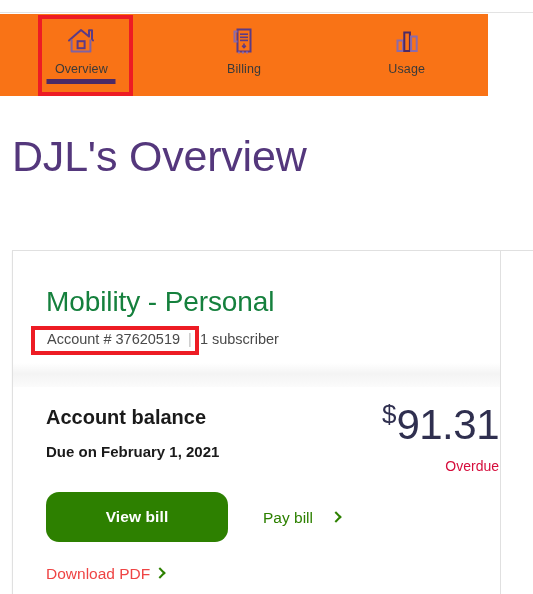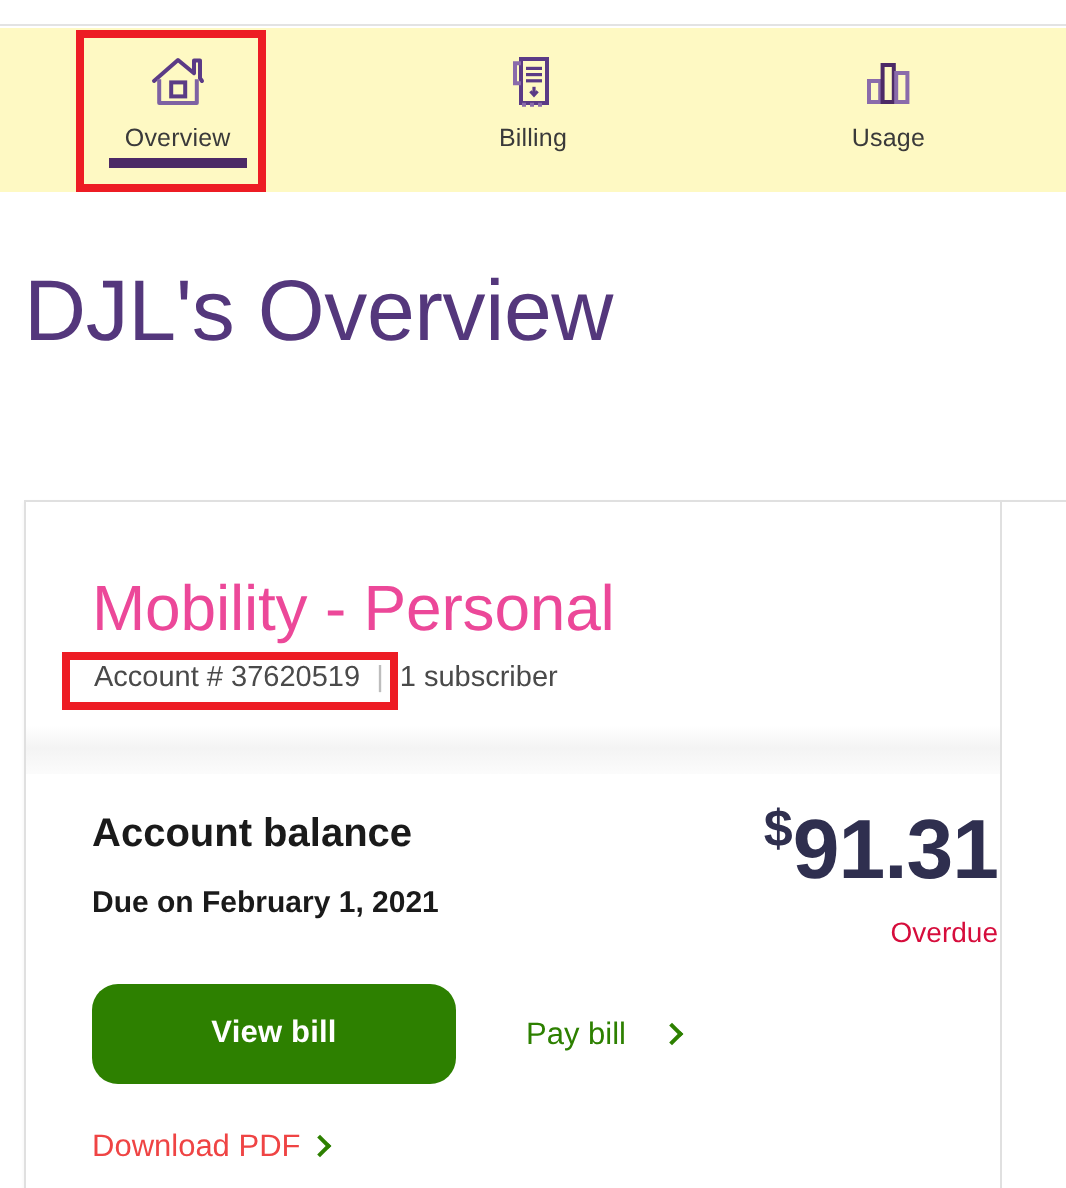--- a/index.html
+++ b/index.html
@@ -25,22 +25,22 @@
     left: 0; top: 0;
     width: 533px; height: 13px;
     background: #ffffff;
     border-bottom: 1px solid #e3e3e3;
   }
 
   
   .tabbar {
     position: absolute;
     left: 0; top: 14px;
-    width: 533px; height: 82px;
-    background: #fef9c3;
+    width: 488px; height: 82px;
+    background: #f97316;
     display: flex;
     align-items: flex-start;
   }
   .tab {
     position: relative;
     flex: 1 1 0;
     height: 82px;
     display: flex;
     flex-direction: column;
     align-items: center;
@@ -97,23 +97,23 @@
   .card-divider-vert {
     position: absolute;
     left: 487px; top: 0;
     width: 1px; height: 352px;
     background: #e0e0e0;
   }
 
   .card-title {
     position: absolute;
     left: 33px; top: 35px;
-    font-size: 32px;
+    font-size: 28px;
     font-weight: 400;
-    color: #ec4899;
+    color: #15803d;
     letter-spacing: -0.1px;
     white-space: nowrap;
   }
   .card-sub {
     position: absolute;
     left: 34px; top: 80px;
     font-size: 14.5px;
     color: #4a4a4a;
     white-space: nowrap;
   }
@@ -148,21 +148,21 @@
     font-size: 15px;
     font-weight: bold;
     color: #1a1a1a;
     white-space: nowrap;
   }
 
   .amount {
     position: absolute;
     right: 53px; top: 150px;
     font-size: 42px;
-    font-weight: 700;
+    font-weight: 400;
     color: #2f2f4f;
     letter-spacing: -0.5px;
     white-space: nowrap;
     line-height: 1;
   }
   .amount .cur {
     font-size: 26px;
     vertical-align: 16px;
     letter-spacing: 0;
   }

